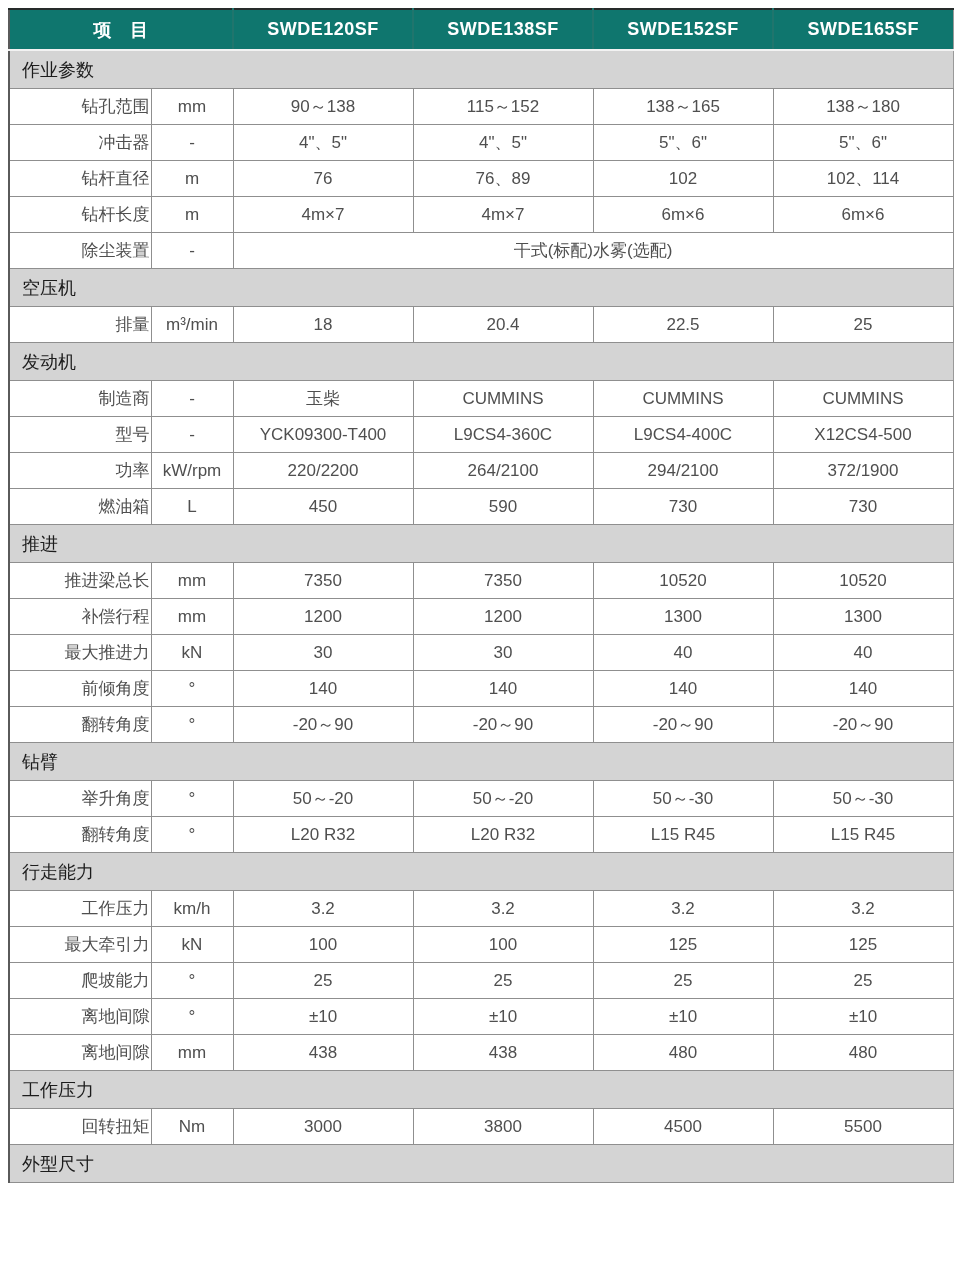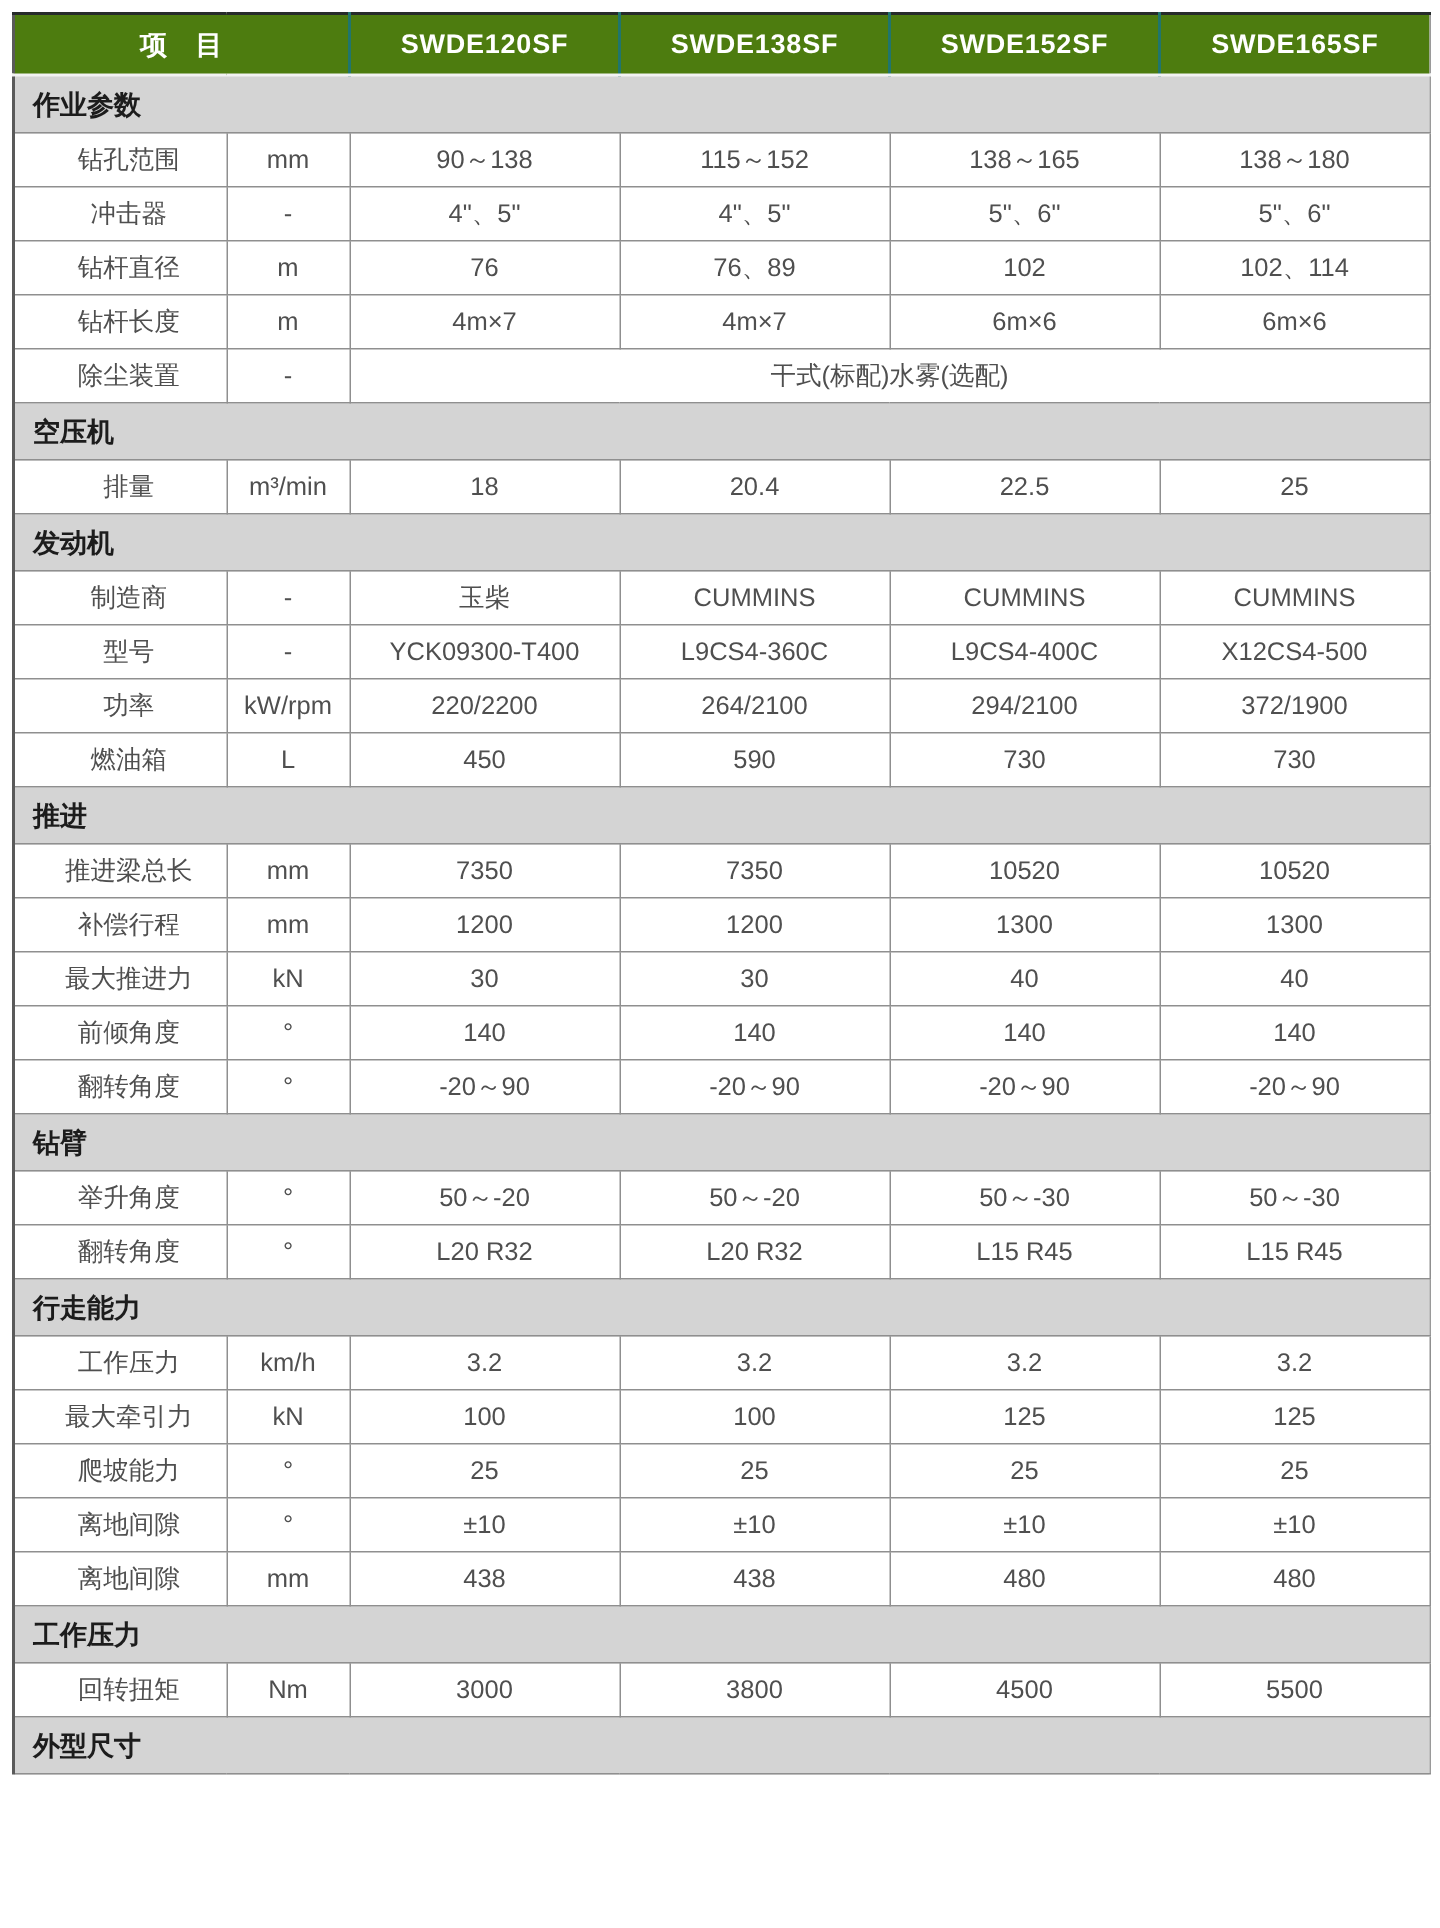--- a/index.html
+++ b/index.html
@@ -16,56 +16,56 @@
     border-top:2px solid #262b2a;
     border-left:2px solid #5a5a5a;
     border-right:1px solid #9a9a9a;
     border-bottom:1px solid #9a9a9a;
   }
   col.c-label{width:142px;}
   col.c-unit{width:82px;}
   col.c-val{width:180px;}
   
   tr.model-head th{
-    background:#4d7c0f;
+    background:#0f766e;
     color:#ffffff;
     font-weight:bold;
     font-size:18px;
     height:37px;
     border-right:2px solid #20756d;
     border-bottom:2px solid #f2f2f2;
     text-align:center;
     letter-spacing:.5px;
   }
   tr.model-head th:last-child{border-right:none;}
   
   tr.section td{
     background:#d4d4d4;
     color:#1c1c1c;
-    font-weight:bold;
+    font-weight:normal;
     font-size:18px;
     height:35px;
     text-align:left;
     padding-left:12px;
     border-top:1px solid #8f8f8f;
     border-bottom:1px solid #8f8f8f;
   }
   
   tr.data td{
     height:33px;
     font-size:17px;
     color:#4f4f4f;
     border:1px solid #8f8f8f;
     text-align:center;
     background:#ffffff;
     overflow:hidden;
     white-space:nowrap;
   }
   tr.data td.lbl{
-    text-align:center;
+    text-align:right;
     padding-left:12px;
   }
 </style>
 </head>
 <body>
 
 <div class="wrap">
   <table class="spec">
     <colgroup>
       <col class="c-label">

